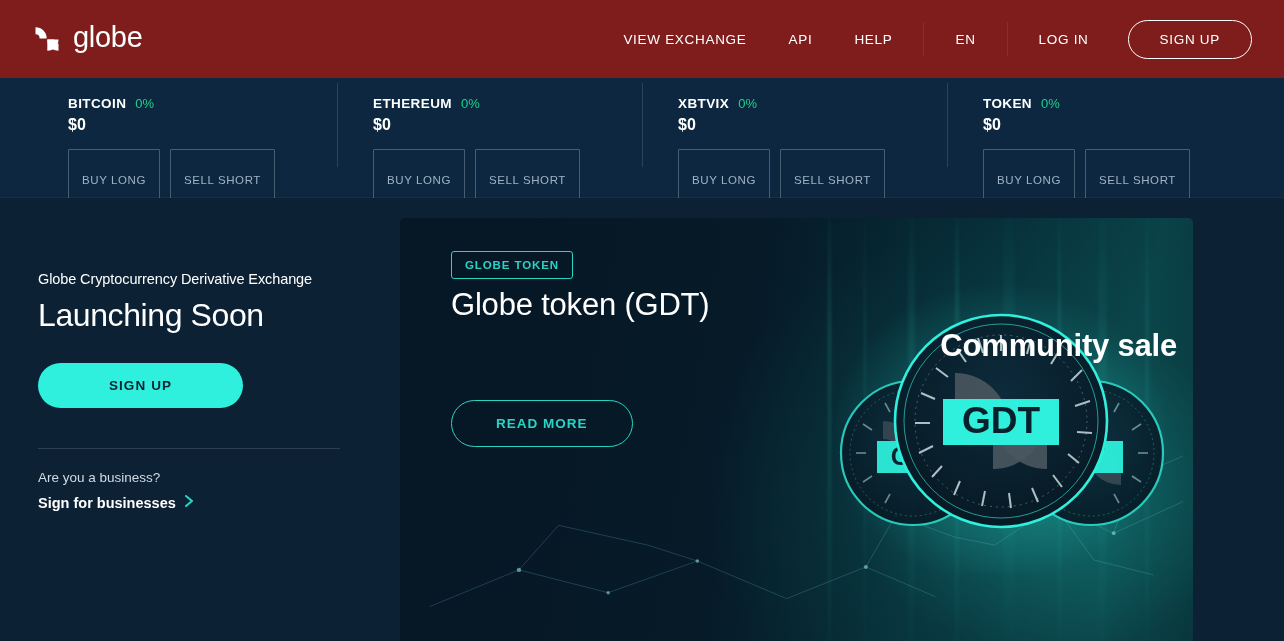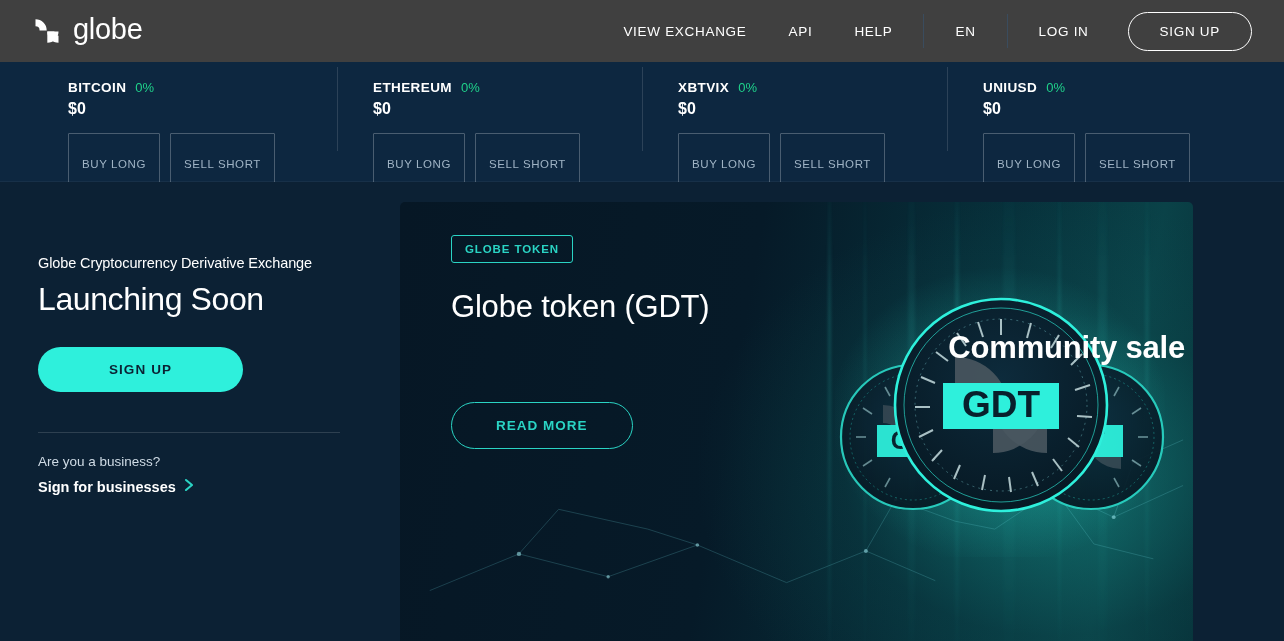--- a/index.html
+++ b/index.html
@@ -8,22 +8,22 @@
     width: 1284px;
     height: 641px;
     overflow: hidden;
     background: #0c2033;
     font-family: "Liberation Sans", sans-serif;
     -webkit-font-smoothing: antialiased;
   }
 
   
   .header {
-    height: 62px;
-    background: #404040;
+    height: 78px;
+    background: #7f1d1d;
     display: flex;
     align-items: center;
     padding: 0 32px;
     position: relative;
   }
   .logo-block {
     display: flex;
     align-items: center;
     gap: 11px;
   }
@@ -237,38 +237,38 @@
     position: absolute;
     top: -8%;
     height: 116%;
     background: linear-gradient(to bottom, rgba(64,240,225,0) 0%, rgba(64,240,225,0.30) 30%, rgba(64,240,225,0.16) 68%, rgba(64,240,225,0) 100%);
     filter: blur(1.5px);
   }
   .banner-net { position: absolute; inset: 0; }
 
   .banner-content {
     position: relative;
-    padding: 33px 8px 0 51px;
+    padding: 33px 16px 0 51px;
     z-index: 3;
   }
   .badge {
     display: inline-block;
     border: 1px solid #2ad4c4;
     color: #2ad4c4;
     font-size: 11.5px;
     font-weight: bold;
     letter-spacing: 0.9px;
     padding: 7px 13px;
     border-radius: 3px;
   }
   .promo-title {
     color: #ffffff;
     font-size: 31px;
     font-weight: 300;
-    margin-top: 26px;
+    margin-top: 8px;
     letter-spacing: -0.2px;
   }
   .promo-sub {
     color: #ffffff;
     font-size: 31px;
     font-weight: bold;
     margin-top: 5px;
     letter-spacing: -0.2px;
     text-align: right;
   }
@@ -355,21 +355,21 @@
     </div>
     <div class="ticker-price">$0</div>
     <div class="ticker-actions">
       <button class="btn-trade">BUY LONG</button>
       <button class="btn-trade">SELL SHORT</button>
     </div>
   </div>
 
   <div class="ticker">
     <div class="ticker-head">
-      <span class="ticker-name">UNIUSD</span>
+      <span class="ticker-name">TOKEN</span>
       <span class="ticker-change">0%</span>
     </div>
     <div class="ticker-price">$0</div>
     <div class="ticker-actions">
       <button class="btn-trade">BUY LONG</button>
       <button class="btn-trade">SELL SHORT</button>
     </div>
   </div>
 
 </div>

